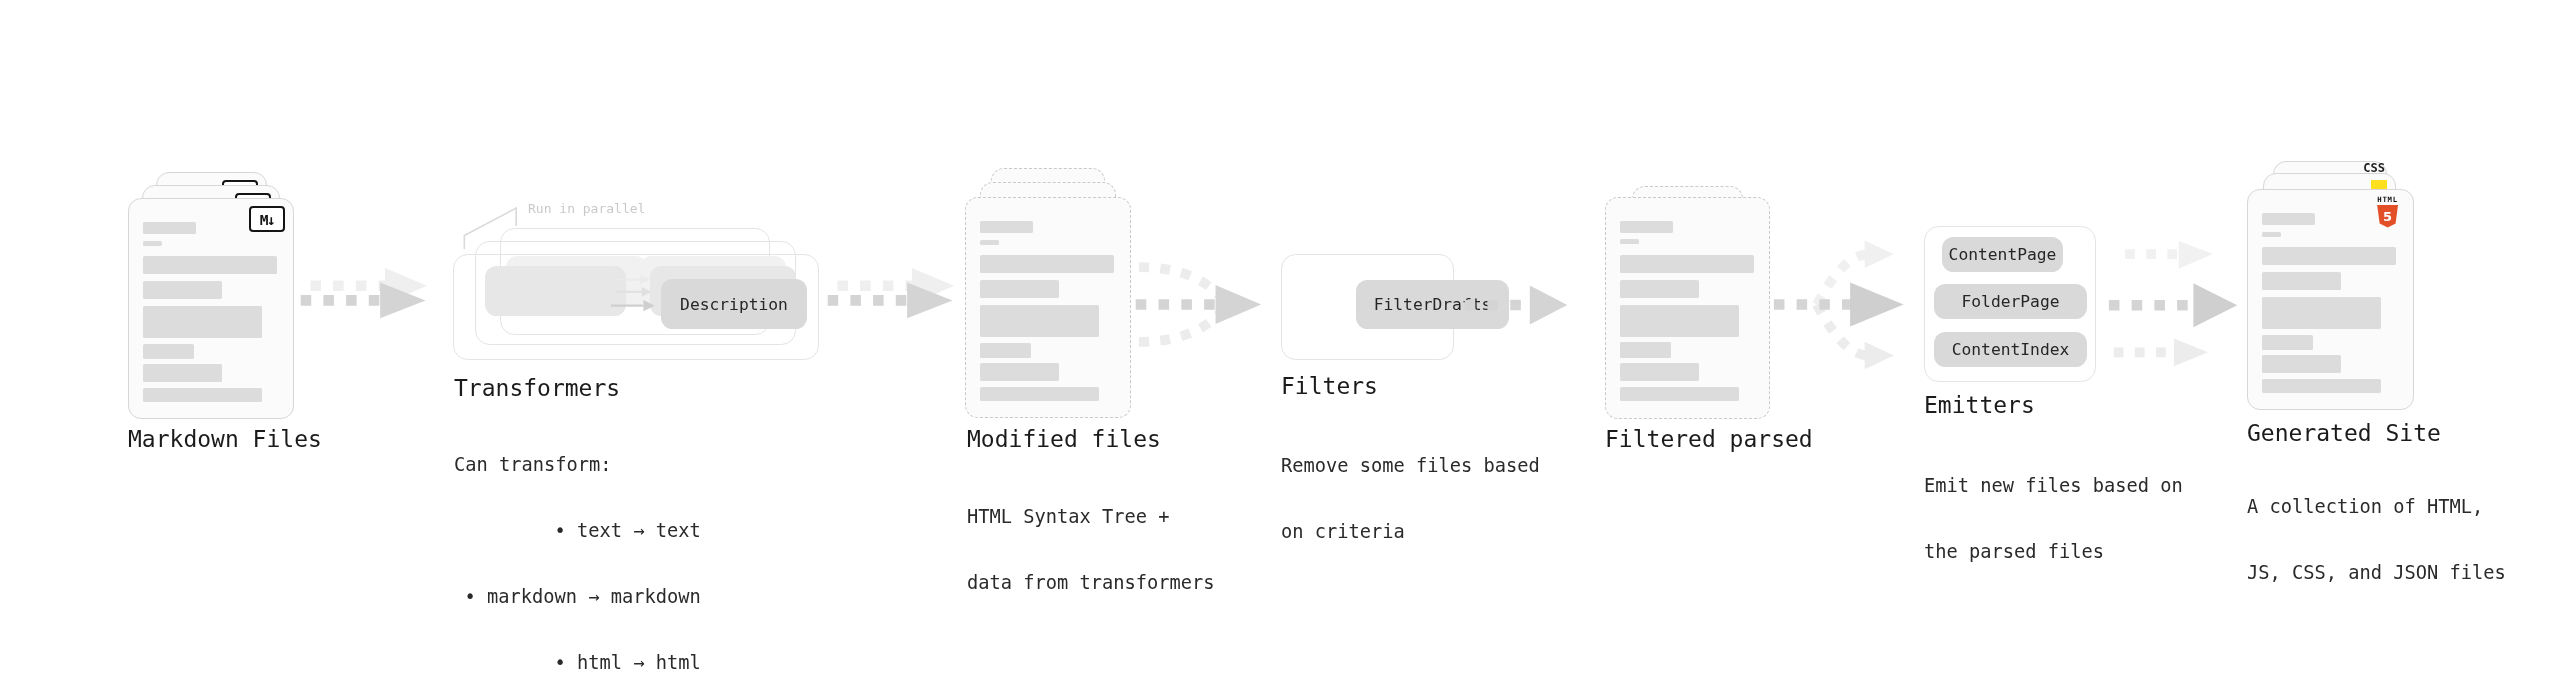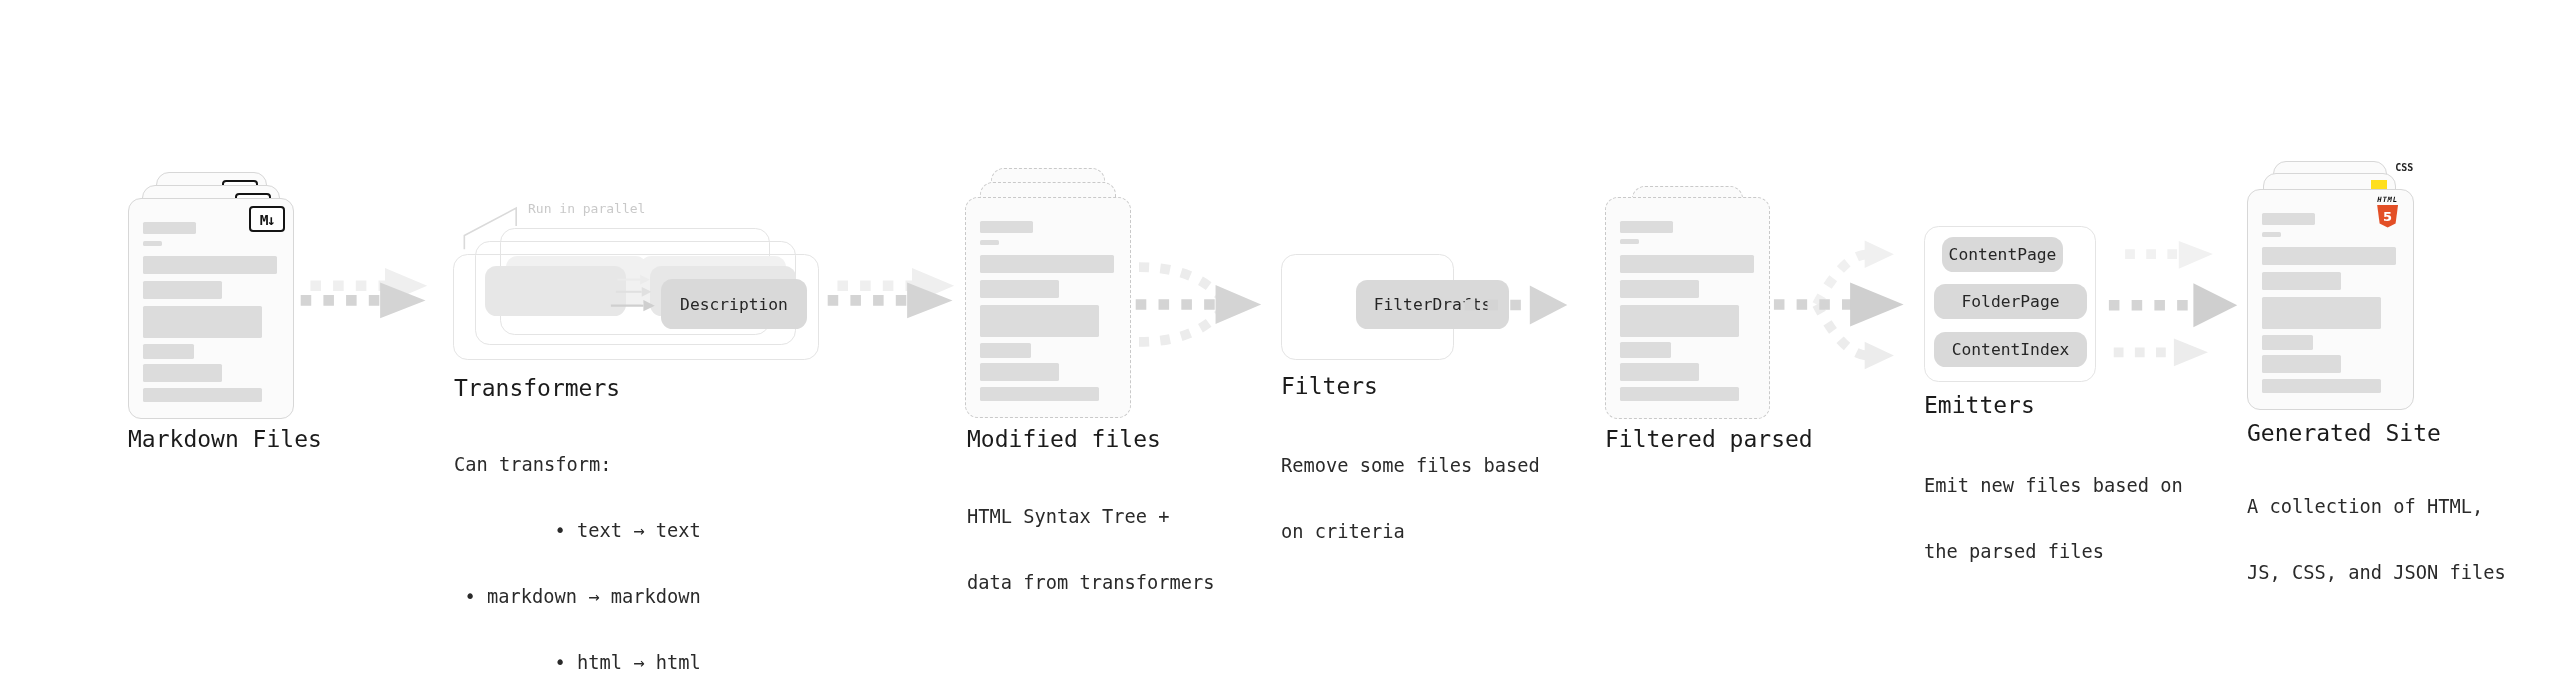--- a/index.html
+++ b/index.html
@@ -24,27 +24,27 @@
   
   .label-title{position:absolute;font-size:23px;font-weight:500;color:#1b1b1b;white-space:pre;}
   .label-desc{position:absolute;font-size:18.7px;line-height:22px;color:#2a2a2a;white-space:pre;}
   .label-desc .indent{padding-left:10.6px;text-align:right;}
   .annotation{position:absolute;font-size:13px;color:#c9c9c9;white-space:pre;}
   
   .md-icon{position:absolute;top:7.3px;right:8.1px;width:32px;height:22px;border:2.4px solid #141414;border-radius:4.1px;
            background:#ffffff;display:flex;align-items:center;justify-content:center;
            font-weight:bold;font-size:14.6px;color:#141414;letter-spacing:-1.6px;}
   .html5-icon{position:absolute;top:5.7px;right:11.4px;width:28px;text-align:center;}
-  .html5-icon .html5-word{font-size:7.3px;font-weight:bold;color:#111;letter-spacing:0.8px;line-height:8.1px;font-style:italic;}
+  .html5-icon .html5-word{font-size:7.3px;font-weight:bold;color:#111;letter-spacing:0.8px;line-height:8.1px;}
   .html5-shield{width:21px;height:23px;margin:0.8px auto 0;display:flex;align-items:center;justify-content:center;
                 clip-path:polygon(0% 0%,100% 0%,88% 82%,50% 100%,12% 82%);
                 color:#fff;font-weight:bold;font-size:13px;font-family:"DejaVu Sans","Liberation Sans",sans-serif;}
   .js-icon{position:absolute;top:5.7px;right:8.1px;width:16.3px;height:9px;}
   .css-icon{position:absolute;top:3.3px;right:6.5px;width:16.3px;text-align:center;}
-  .css-icon .css-word{font-size:10px;font-weight:bold;color:#222;line-height:6.5px;letter-spacing:0;margin-left:32px;}
+  .css-icon .css-word{font-size:12px;font-weight:bold;color:#222;line-height:6.5px;letter-spacing:0;}
   .css-underline{height:2.4px;width:14.6px;margin:0.8px auto 0;}
   svg{position:absolute;overflow:visible;}
 </style>
 </head>
 <body>
 
 <div class="canvas">
 
   <div class="stack" style="left:128px;top:172px;width:166px;height:247px">
     <div class="file-card solid" style="left:28px;top:0;width:111px;height:65px">

